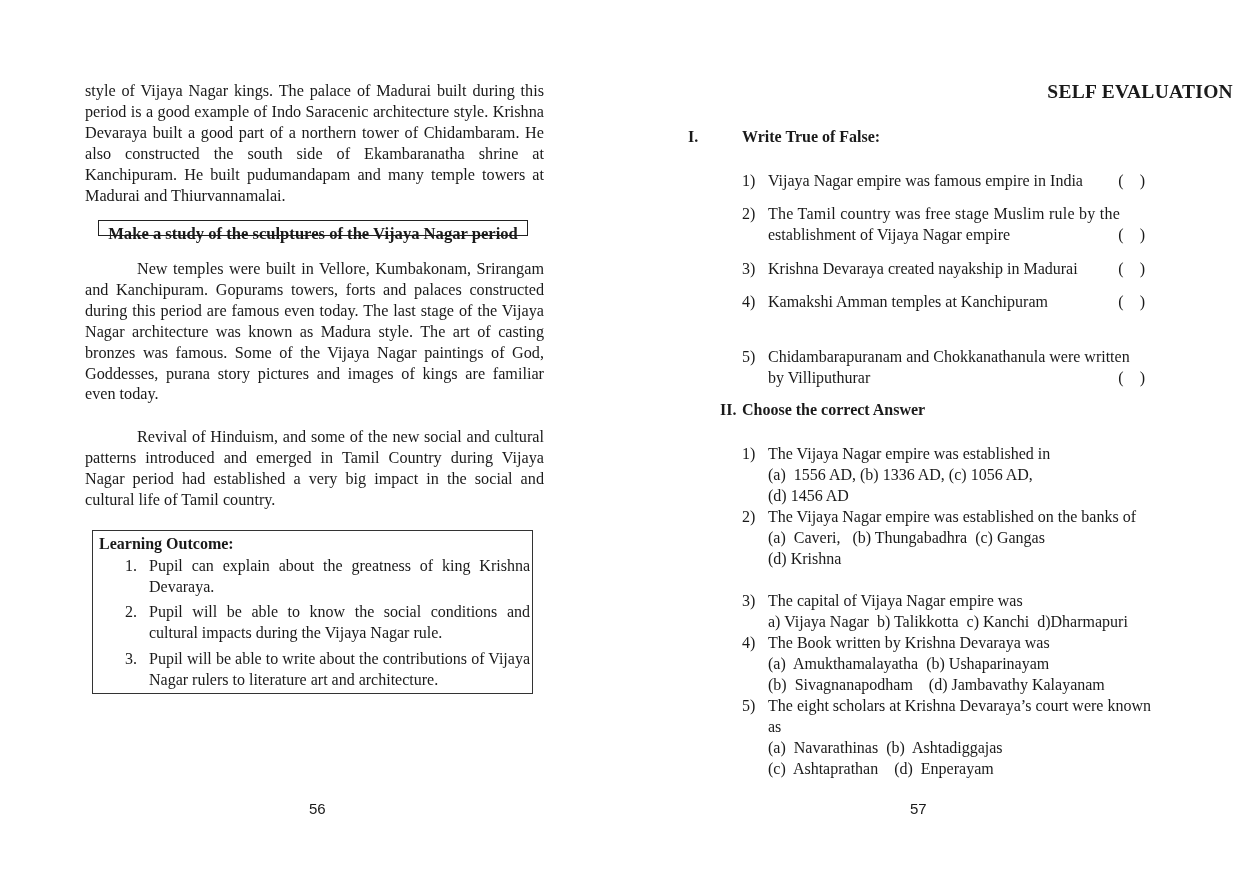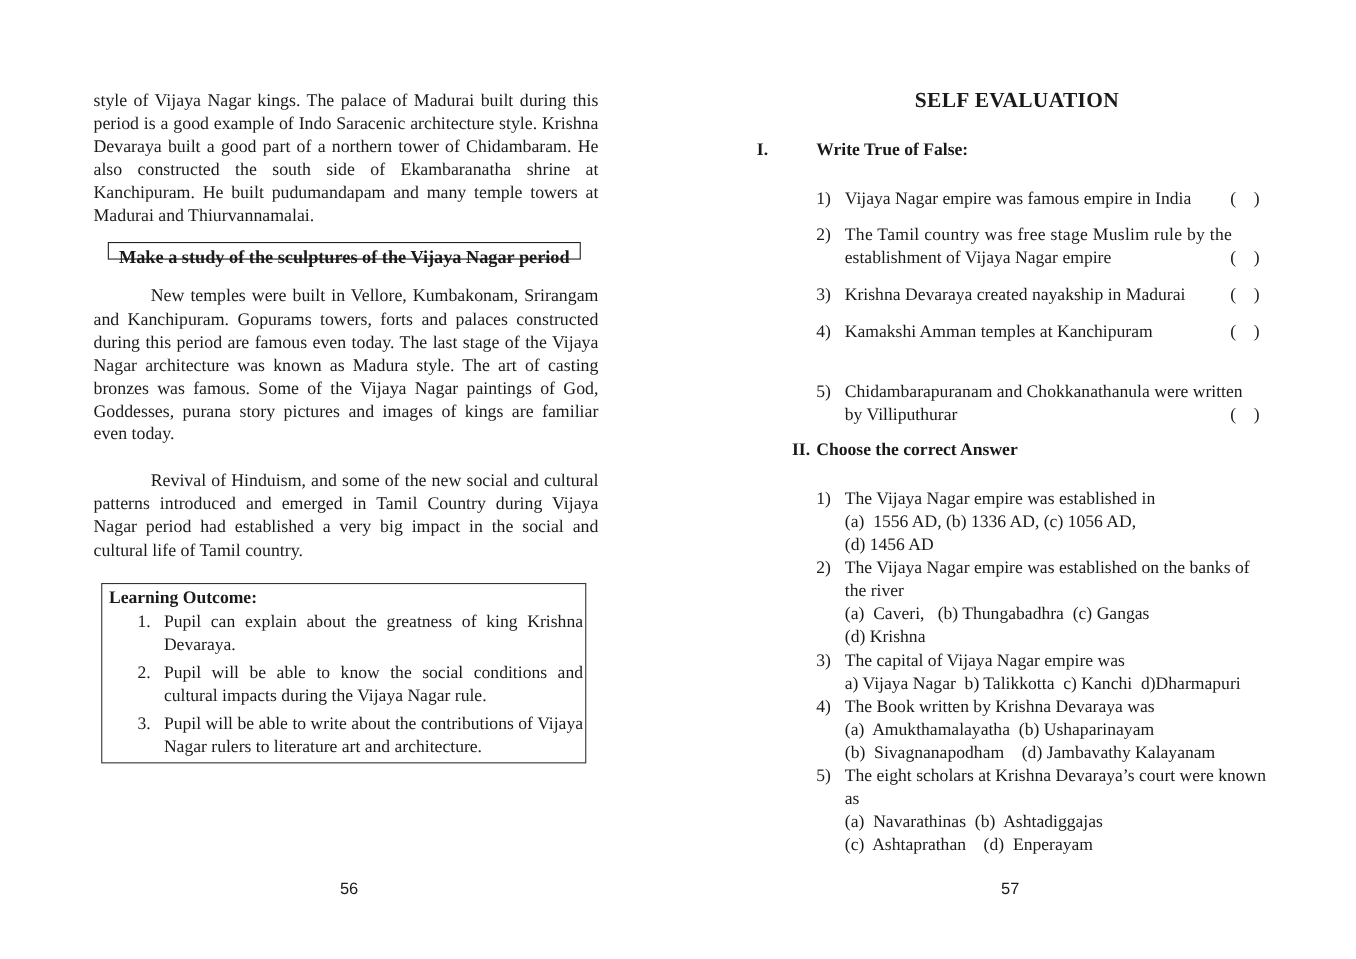--- a/index.html
+++ b/index.html
@@ -13,21 +13,21 @@
   .boxed-heading { position: absolute; left: 98px; top: 220px; width: 430px; height: 16px;
                    border: 1.5px solid #222; box-sizing: border-box;
                    font-weight: bold; font-size: 16.6px; line-height: 25px; text-align: center; white-space: nowrap; }
   .outcome-box { position: absolute; left: 92px; top: 530px; width: 441px; height: 164px;
                  border: 1.2px solid #333; box-sizing: border-box; }
   .outcome-title { position: absolute; left: 6px; top: 4px; font-weight: bold; font-size: 16px; }
   .outcome-item { position: absolute; left: 32px; width: 405px; font-size: 16px; line-height: 20.5px; }
   .outcome-num { position: absolute; left: 0; }
   .outcome-text { margin-left: 24px; display: block; text-align: justify; }
   .page-num { position: absolute; top: 800px; font-family: "Liberation Sans", sans-serif; font-size: 15px; }
-  .self-title { position: absolute; left: 0; width: 617px; top: 81px; text-align: center; font-weight: bold; font-size: 19.5px; letter-spacing: 0.3px; }
+  .self-title { position: absolute; left: 0; width: 617px; top: 81px; text-align: right; font-weight: bold; font-size: 19.5px; letter-spacing: 0.3px; }
   .sec-num { position: absolute; left: 72px; font-weight: bold; font-size: 16px; }
   .sec-title { position: absolute; left: 126px; font-weight: bold; font-size: 16px; }
   .q { position: absolute; left: 126px; width: 405px; font-size: 16px; line-height: 21px; }
   .q-num { position: absolute; left: 0; }
   .q-text { display: block; margin-left: 26px; }
   .q-line { display: block; white-space: nowrap; }
   .tf-row { display: flex; justify-content: space-between; }
   .blank { white-space: pre; padding-right: 2px; }
   .opt { display: block; white-space: pre; }
 </style>
@@ -129,21 +129,20 @@
       <span class="q-line">The Vijaya Nagar empire was established in</span>
       <span class="opt">(a)  1556 AD, (b) 1336 AD, (c) 1056 AD,</span>
       <span class="opt">(d) 1456 AD</span>
     </span>
   </div>
 
   <div class="q" style="top:506px;">
     <span class="q-num">2)</span>
     <span class="q-text">
       <span class="q-line">The Vijaya Nagar empire was established on the banks of</span>
-      <span class="q-line">the river</span>
       <span class="opt">(a)  Caveri,   (b) Thungabadhra  (c) Gangas</span>
       <span class="opt">(d) Krishna</span>
     </span>
   </div>
 
   <div class="q" style="top:590px;">
     <span class="q-num">3)</span>
     <span class="q-text">
       <span class="q-line">The capital of Vijaya Nagar empire was</span>
       <span class="opt">a) Vijaya Nagar  b) Talikkotta  c) Kanchi  d)Dharmapuri</span>

